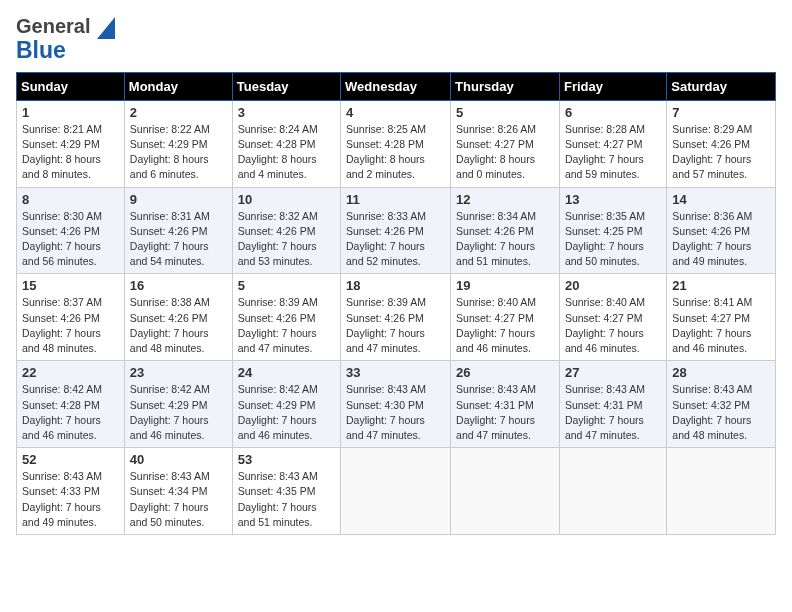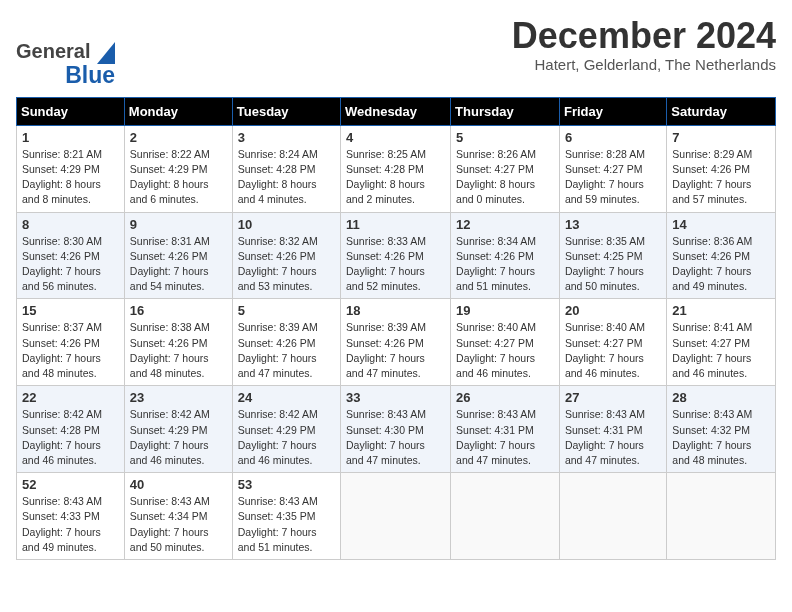--- a/index.html
+++ b/index.html
@@ -81,35 +81,31 @@
       font-weight: bold;
       line-height: 1;
     }
     .logo-brand .gen { color: #444; }
   </style>
 </head>
 <body>
 
 <div class="header">
   <div class="logo-wrapper">
-    <div style="display:flex;flex-direction:column;align-items:flex-end;margin-top:25px;">
+    <div style="display:flex;flex-direction:column;align-items:flex-start;">
       <div style="display:flex;align-items:center;">
         <span class="logo-brand">
           <span class="gen">General</span>
           <svg width="18" height="22" viewBox="0 0 18 22" style="margin-left:1px;vertical-align:middle;">
             <polygon points="0,22 18,22 18,0" fill="#1a5dab"></polygon>
           </svg>
         </span>
       </div>
       <span style="font-size:23px;font-weight:bold;color:#1a5dab;line-height:1;">Blue</span>
     </div>
-  </div>
-  <div class="title-block">
-    <div class="month-title">December 2024</div>
-    <div class="subtitle">Hatert, Gelderland, The Netherlands</div>
   </div>
 </div>
 
 <table class="calendar">
   <thead>
     <tr id="weekday-header">
         <th>Sunday</th>
         <th>Monday</th>
         <th>Tuesday</th>
         <th>Wednesday</th>

